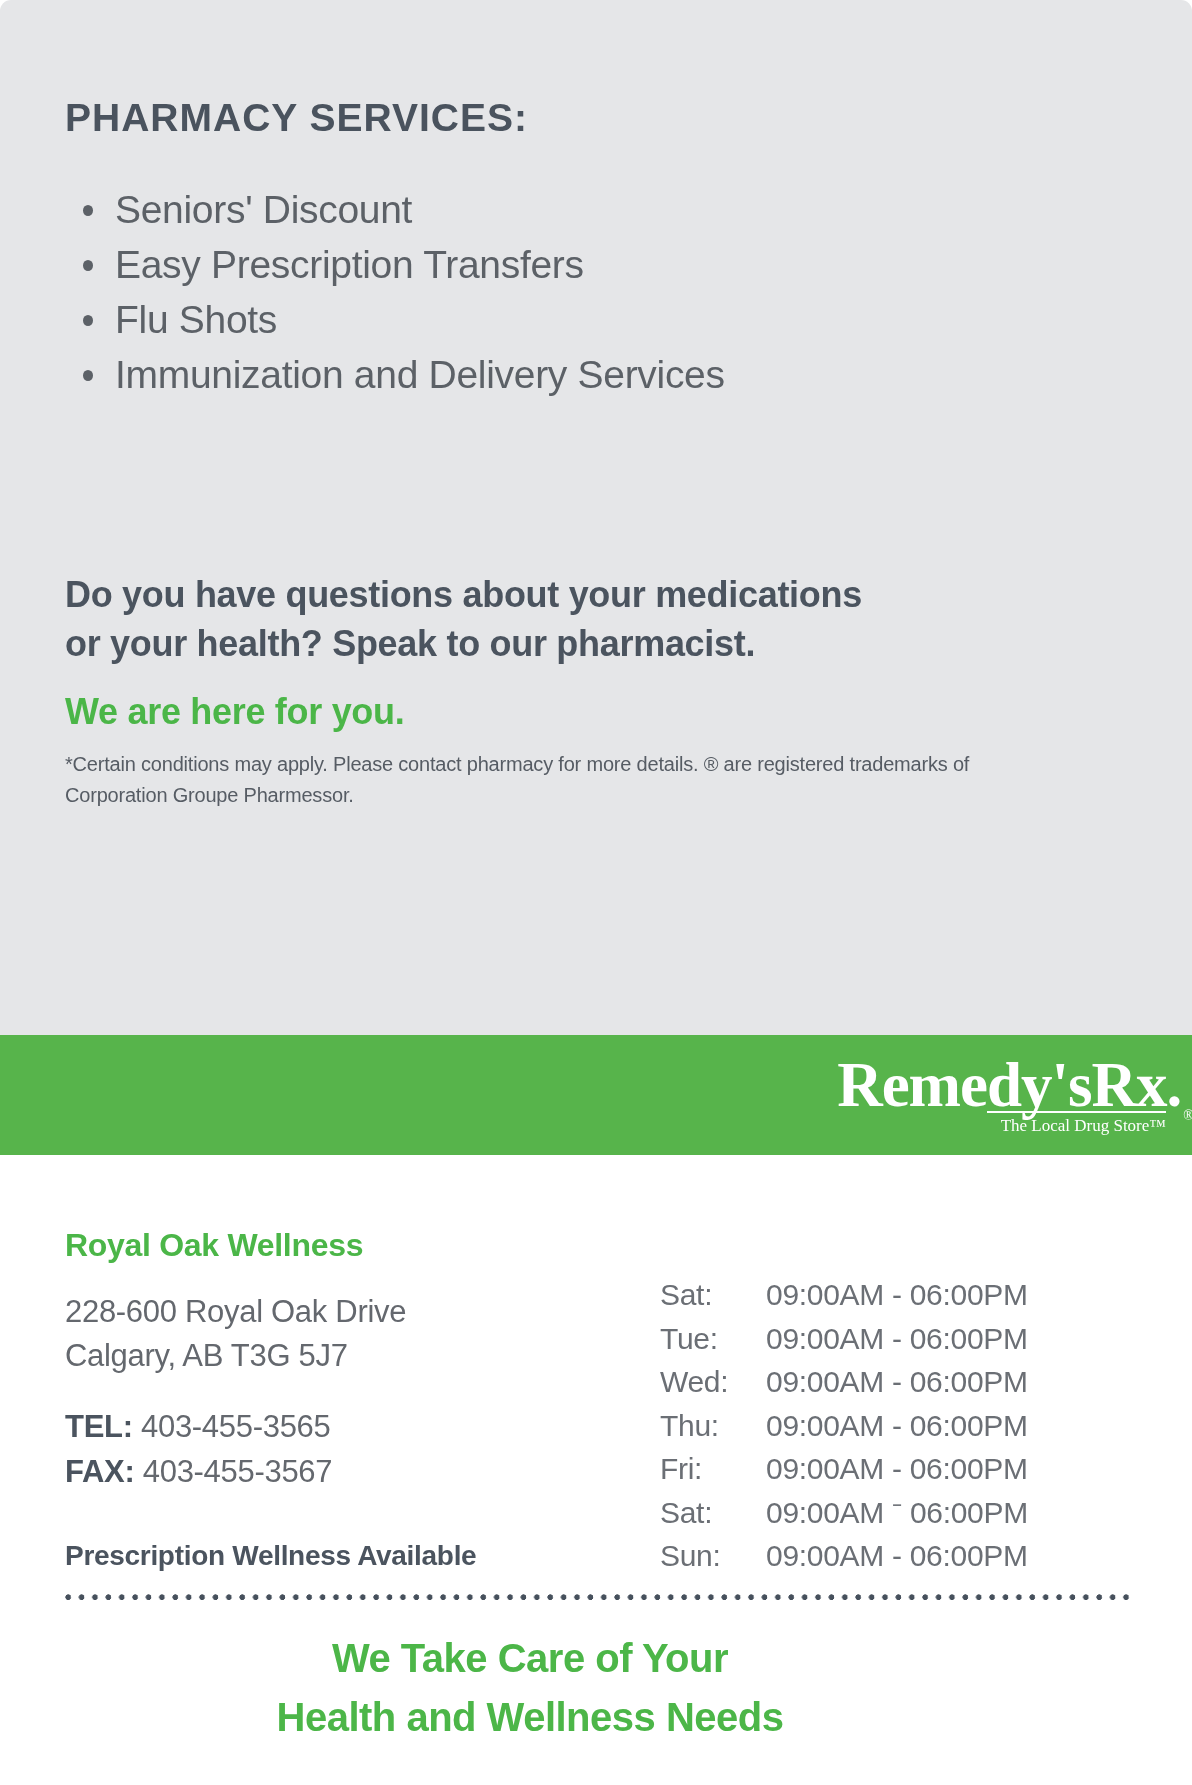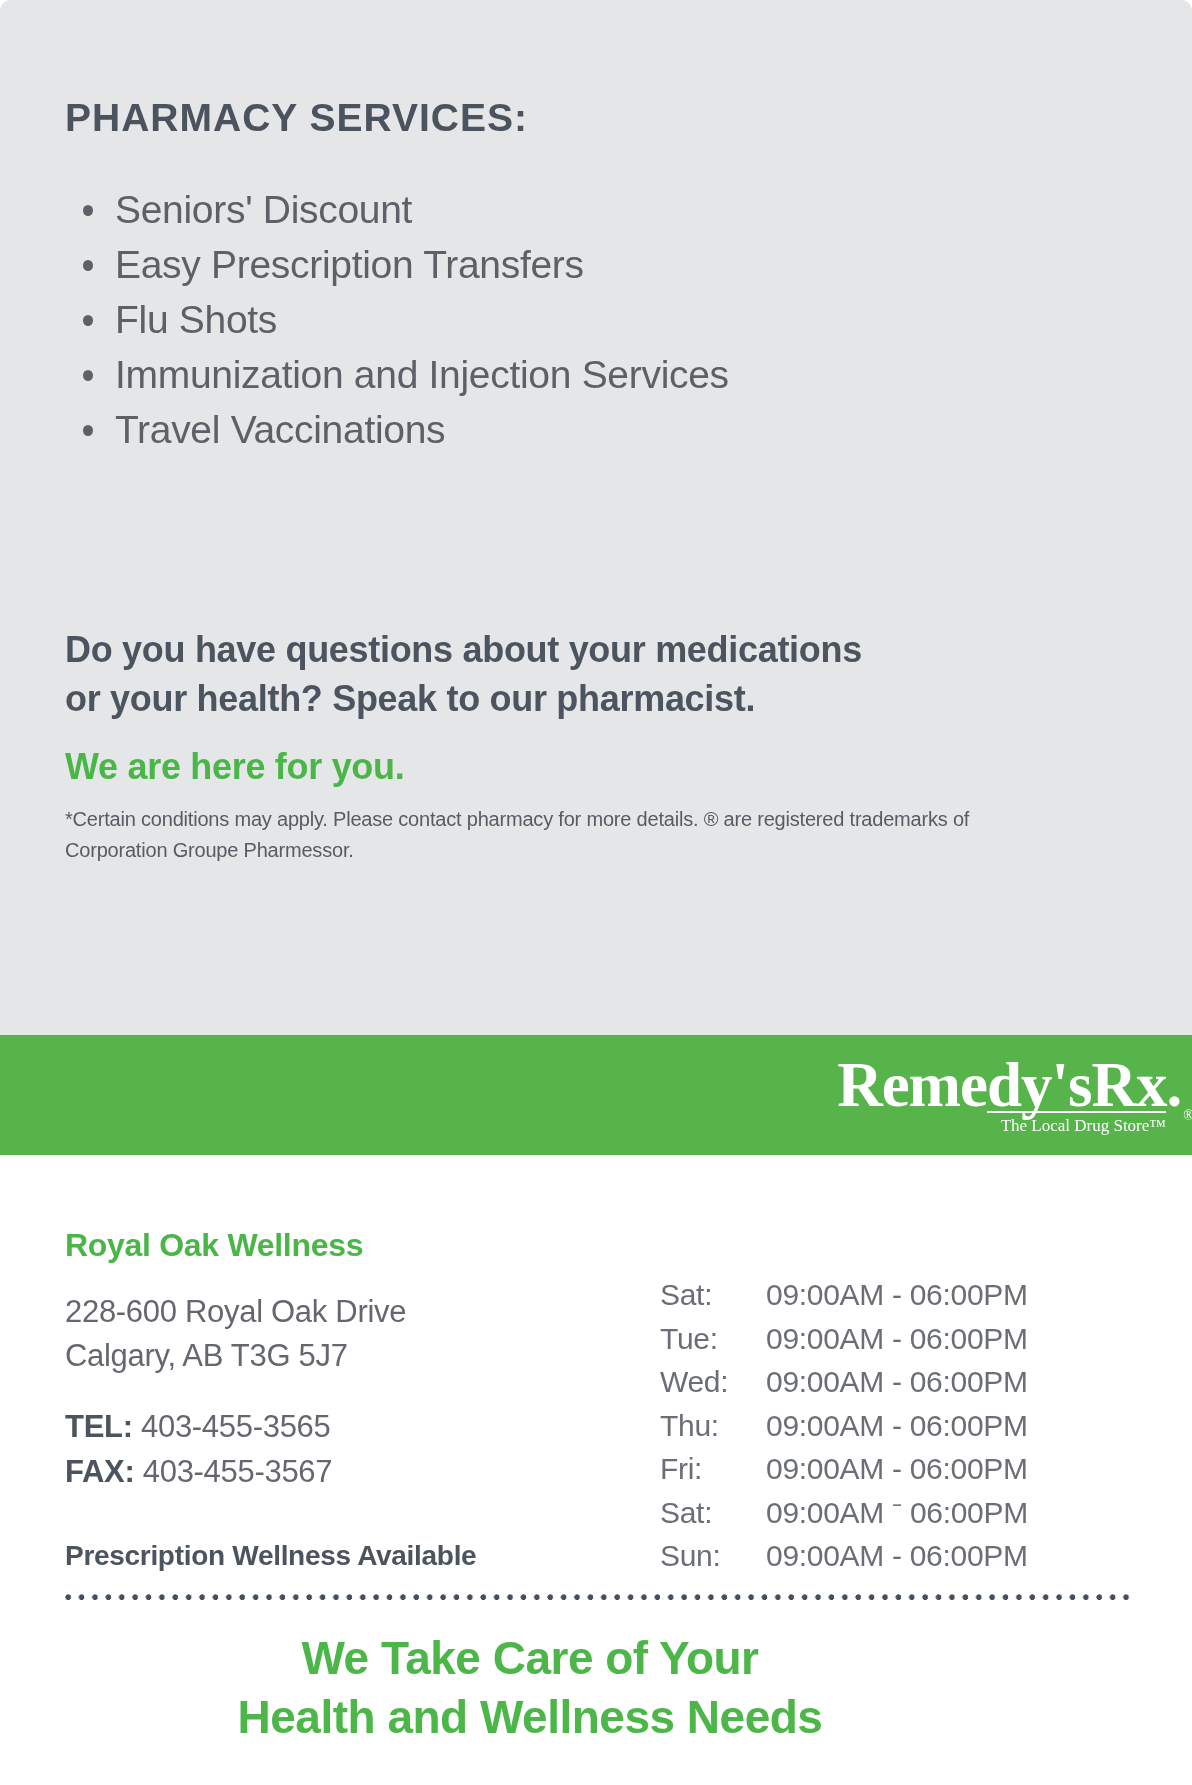--- a/index.html
+++ b/index.html
@@ -170,21 +170,21 @@
     background-image: radial-gradient(circle at 3.2px 3.2px, #46505c 2.6px, transparent 3.1px);
     background-size: 13.4px 7px;
     background-repeat: repeat-x;
   }
 
   
   .footer-tagline {
     width: 1060px;
     margin-top: 28px;
     text-align: center;
-    font-size: 46px;
+    font-size: 40px;
     font-weight: bold;
     letter-spacing: -0.5px;
     color: #4cb648;
     line-height: 59px;
   }
 </style>
 </head>
 <body>
 
 <div class="page">
@@ -200,25 +200,21 @@
       <li>
         <span class="bullet"></span>
         <span>Easy Prescription Transfers</span>
       </li>
       <li>
         <span class="bullet"></span>
         <span>Flu Shots</span>
       </li>
       <li>
         <span class="bullet"></span>
-        <span>Immunization and Injection Services</span>
-      </li>
-      <li>
-        <span class="bullet"></span>
-        <span>Travel Vaccinations</span>
+        <span>Immunization and Delivery Services</span>
       </li>
     </ul>
 
     <p class="question">
       <span>Do you have questions about your medications</span><br>
       <span>or your health? Speak to our pharmacist.</span>
     </p>
 
     <p class="here-for-you">We are here for you.</p>
 

